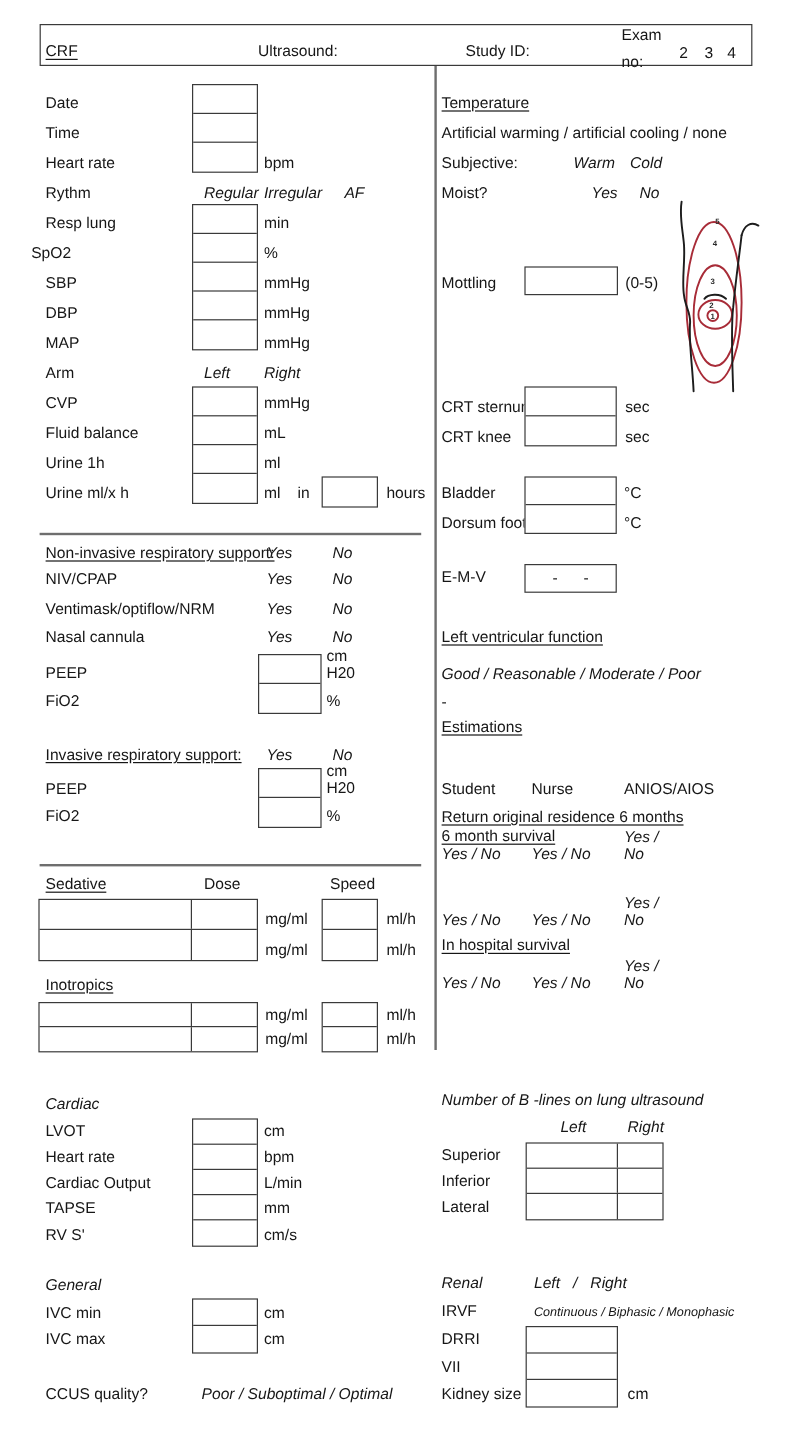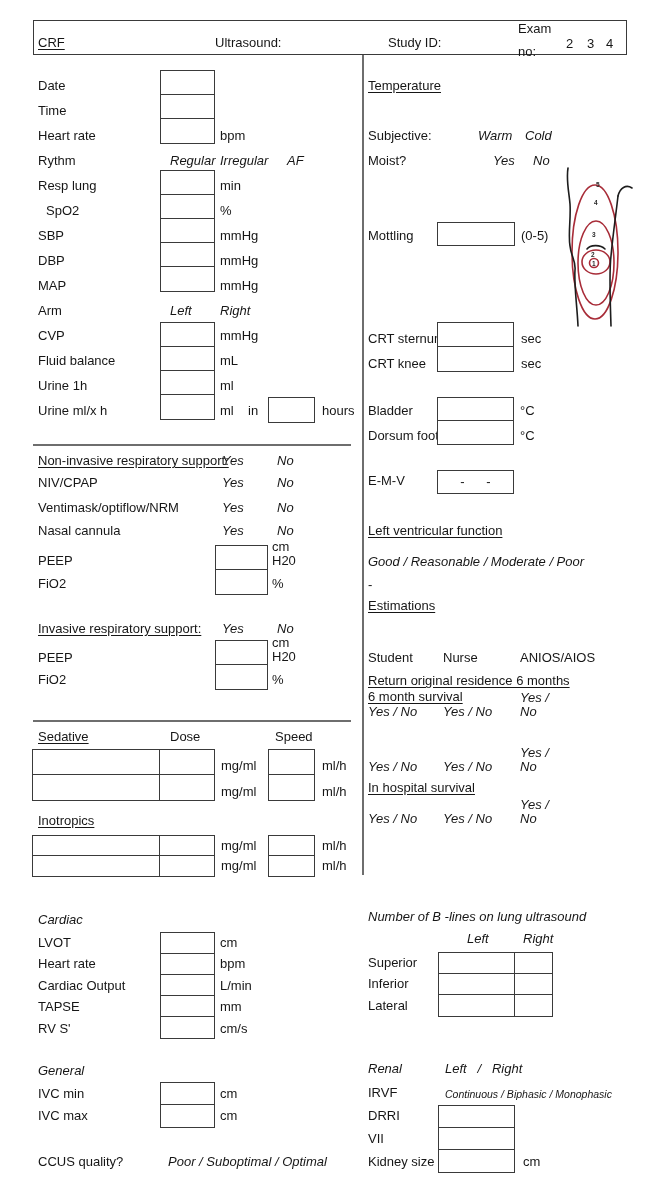--- a/index.html
+++ b/index.html
@@ -57,21 +57,21 @@
     <div></div>
   </div>
 
   <span class="t" style="left:38px;top:153px">Rythm</span>
   <span class="t i" style="left:170px;top:153px">Regular</span>
   <span class="t i" style="left:220px;top:153px">Irregular</span>
   <span class="t i" style="left:287px;top:153px">AF</span>
 
   <span class="t" style="left:38px;top:178px">Resp lung</span>
   <span class="t" style="left:220px;top:178px">min</span>
-  <span class="t" style="left:46px;top:203px">SpO2</span>
+  <span class="t" style="left:26px;top:203px">SpO2</span>
   <span class="t" style="left:220px;top:203px">%</span>
   <span class="t" style="left:38px;top:228px">SBP</span>
   <span class="t" style="left:220px;top:228px">mmHg</span>
   <span class="t" style="left:38px;top:253px">DBP</span>
   <span class="t" style="left:220px;top:253px">mmHg</span>
   <span class="t" style="left:38px;top:278px">MAP</span>
   <span class="t" style="left:220px;top:278px">mmHg</span>
 
   <div class="stack r24" style="left:160px;top:170px;width:55px">
     <div></div>
@@ -211,20 +211,21 @@
   <span class="t" style="left:38px;top:1108px">IVC max</span>
   <span class="t" style="left:220px;top:1108px">cm</span>
   <div class="stack r22" style="left:160px;top:1082px;width:55px">
     <div></div>
     <div></div>
   </div>
   <span class="t" style="left:38px;top:1154px">CCUS quality?</span>
   <span class="t i" style="left:168px;top:1154px">Poor / Suboptimal / Optimal</span>
 
   <span class="t u" style="left:368px;top:78px">Temperature</span>
+  <span class="t" style="left:368px;top:103px">Artificial warming / artificial cooling / none</span>
   <span class="t" style="left:368px;top:128px">Subjective:</span>
   <span class="t i" style="left:478px;top:128px">Warm</span>
   <span class="t i" style="left:525px;top:128px">Cold</span>
   <span class="t" style="left:368px;top:153px">Moist?</span>
   <span class="t i" style="left:493px;top:153px">Yes</span>
   <span class="t i" style="left:533px;top:153px">No</span>
 
   <span class="t" style="left:368px;top:228px">Mottling</span>
   <div class="box" style="left:437px;top:222px;width:78px;height:24px"></div>
   <span class="t" style="left:521px;top:228px">(0-5)</span>

